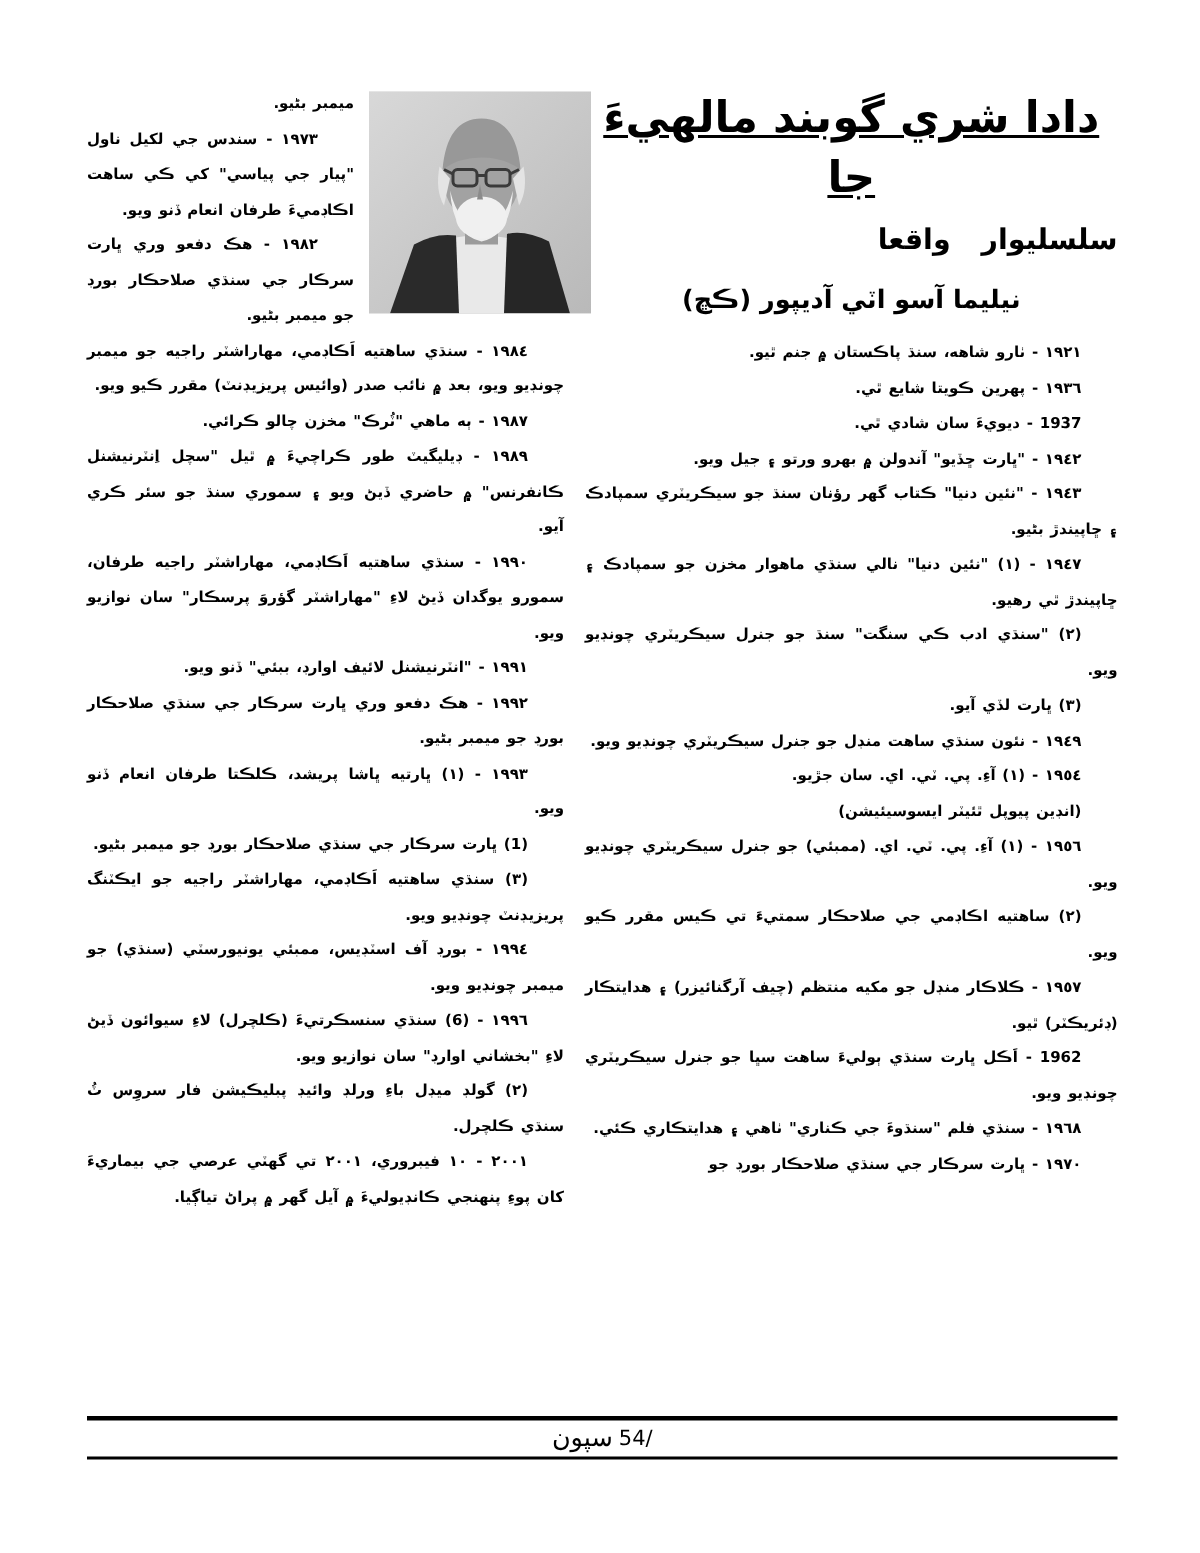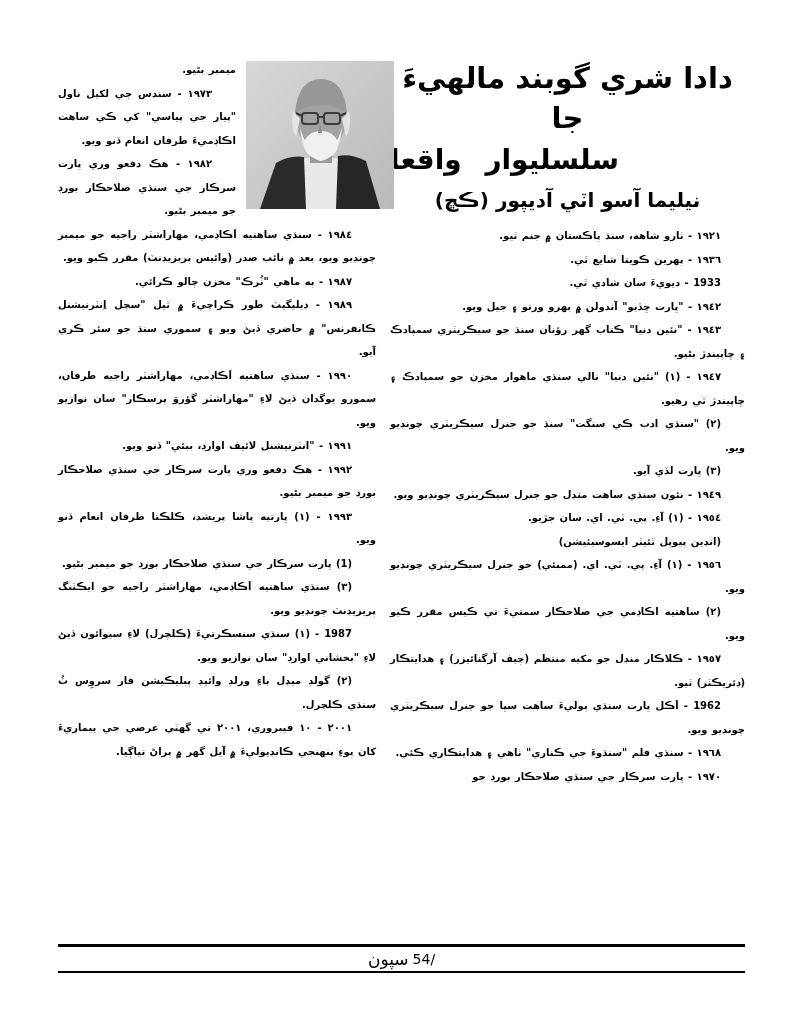--- a/index.html
+++ b/index.html
@@ -26,32 +26,33 @@
   .col-first{width:355px;}   
   .col-second{width:318px;}  
 
   .title-line1{
     margin:0 0 4px 0;
     font-size:29px;
     line-height:40px;
     text-align:center;
     font-weight:800;
     letter-spacing:0.5px;
+    text-decoration:underline;
   }
   .title-line2{
     margin:0 0 10px 0;
-    font-size:28px;
+    font-size:19px;
     line-height:36px;
-    text-align:left;
+    text-align:right;
     font-weight:800;
     word-spacing:14px;
   }
   .byline{
     margin:0 0 12px 0;
-    font-size:20px;
+    font-size:17px;
     line-height:24px;
     text-align:center;
     font-weight:700;
   }
 
   .entries p.entry{
     margin:0;
     font-size:10px;
     line-height:23.5px;
     text-align:justify;
@@ -98,21 +99,21 @@
 <div class="page">
   <div class="content">
 
     <div class="col col-first">
       <h1 class="title-line1">دادا شري گوبند مالهيءَ جا</h1>
       <h1 class="title-line2">سلسليوار  واقعا</h1>
       <div class="byline">نيليما آسو اٽي آديپور (ڪڇ)</div>
       <div class="entries">
           <p class="entry">١٩٢١ - ٺارو شاهه، سنڌ پاڪستان ۾ جنم ٿيو.</p>
           <p class="entry">١٩٣٦ - پهرين ڪويتا شايع ٿي.</p>
-          <p class="entry">1933 - ديويءَ سان شادي ٿي.</p>
+          <p class="entry">1937 - ديويءَ سان شادي ٿي.</p>
           <p class="entry">١٩٤٢ - "ڀارت ڇڏيو" آندولن ۾ بهرو ورتو ۽ جيل ويو.</p>
           <p class="entry">١٩٤٣ - "نئين دنيا" ڪتاب گهر رؤنان سنڌ جو سيڪريٽري سمپادڪ ۽ ڇاپيندڙ بڻيو.</p>
           <p class="entry">١٩٤٧ - (١) "نئين دنيا" نالي سنڌي ماهوار مخزن جو سمپادڪ ۽ ڇاپيندڙ ٿي رهيو.</p>
           <p class="entry">(٢) "سنڌي ادب ڪي سنگت" سنڌ جو جنرل سيڪريٽري چونڊيو ويو.</p>
           <p class="entry">(٣) ڀارت لڏي آيو.</p>
           <p class="entry">١٩٤٩ - نئون سنڌي ساهت منڊل جو جنرل سيڪريٽري چونڊيو ويو.</p>
           <p class="entry">١٩٥٤ - (١) آءِ. پي. ٽي. اي. سان جڙيو.</p>
           <p class="entry">(انڊين پيوپل ٿئيٽر ايسوسيئيشن)</p>
           <p class="entry">١٩٥٦ - (١) آءِ. پي. ٽي. اي. (ممبئي) جو جنرل سيڪريٽري چونڊيو ويو.</p>
           <p class="entry">(٢) ساهتيه اڪاڊمي جي صلاحڪار سمتيءَ تي ڪيس مقرر ڪيو ويو.</p>
@@ -165,21 +166,22 @@
           <p class="entry">١٩٨٢ - هڪ دفعو وري ڀارت سرڪار جي سنڌي صلاحڪار بورڊ جو ميمبر بڻيو.</p>
           <p class="entry">١٩٨٤ - سنڌي ساهتيه اَڪاڊمي، مهاراشٽر راجيه جو ميمبر چونڊيو ويو، بعد ۾ نائب صدر (وائيس پريزيڊنٽ) مقرر ڪيو ويو.</p>
           <p class="entry">١٩٨٧ - ٻه ماهي "ٽُرڪ" مخزن چالو ڪرائي.</p>
           <p class="entry">١٩٨٩ - ڊيليگيٽ طور ڪراچيءَ ۾ ٿيل "سچل اِنٽرنيشنل ڪانفرنس" ۾ حاضري ڏيڻ ويو ۽ سموري سنڌ جو سئر ڪري آيو.</p>
           <p class="entry">١٩٩٠ - سنڌي ساهتيه اَڪاڊمي، مهاراشٽر راجيه طرفان، سمورو يوگدان ڏيڻ لاءِ "مهاراشٽر گؤروَ پرسڪار" سان نوازيو ويو.</p>
           <p class="entry">١٩٩١ - "انٽرنيشنل لائيف اوارڊ، ببئي" ڏنو ويو.</p>
           <p class="entry">١٩٩٢ - هڪ دفعو وري ڀارت سرڪار جي سنڌي صلاحڪار بورڊ جو ميمبر بڻيو.</p>
           <p class="entry">١٩٩٣ - (١) ڀارتيه ڀاشا پريشد، ڪلڪتا طرفان انعام ڏنو ويو.</p>
           <p class="entry">(1) ڀارت سرڪار جي سنڌي صلاحڪار بورڊ جو ميمبر بڻيو.</p>
           <p class="entry">(٣) سنڌي ساهتيه اَڪاڊمي، مهاراشٽر راجيه جو ايڪٽنگ پريزيڊنٽ چونڊيو ويو.</p>
-          <p class="entry">1987 - (١) سنڌي سنسڪرتيءَ (ڪلچرل) لاءِ سيوائون ڏيڻ لاءِ "بخشاني اوارڊ" سان نوازيو ويو.</p>
+          <p class="entry">١٩٩٤ - بورڊ آف اسٽڊيس، ممبئي يونيورسٽي (سنڌي) جو ميمبر چونڊيو ويو.</p>
+          <p class="entry">١٩٩٦ - (6) سنڌي سنسڪرتيءَ (ڪلچرل) لاءِ سيوائون ڏيڻ لاءِ "بخشاني اوارڊ" سان نوازيو ويو.</p>
           <p class="entry">(٢) گولڊ ميڊل باءِ ورلڊ وائيڊ پبليڪيشن فار سروِس ٽُ سنڌي ڪلچرل.</p>
           <p class="entry">٢٠٠١ - ١٠ فيبروري، ٢٠٠١ تي گهٽي عرصي جي بيماريءَ کان پوءِ پنهنجي ڪانڊيوليءَ ۾ آيل گهر ۾ پراڻ تياڳيا.</p>
         </div>
     </div>
   </div>
 
   <div class="footer">
     <span class="page-num">54/</span>
     <span class="mag">سپون</span>
   </div>

